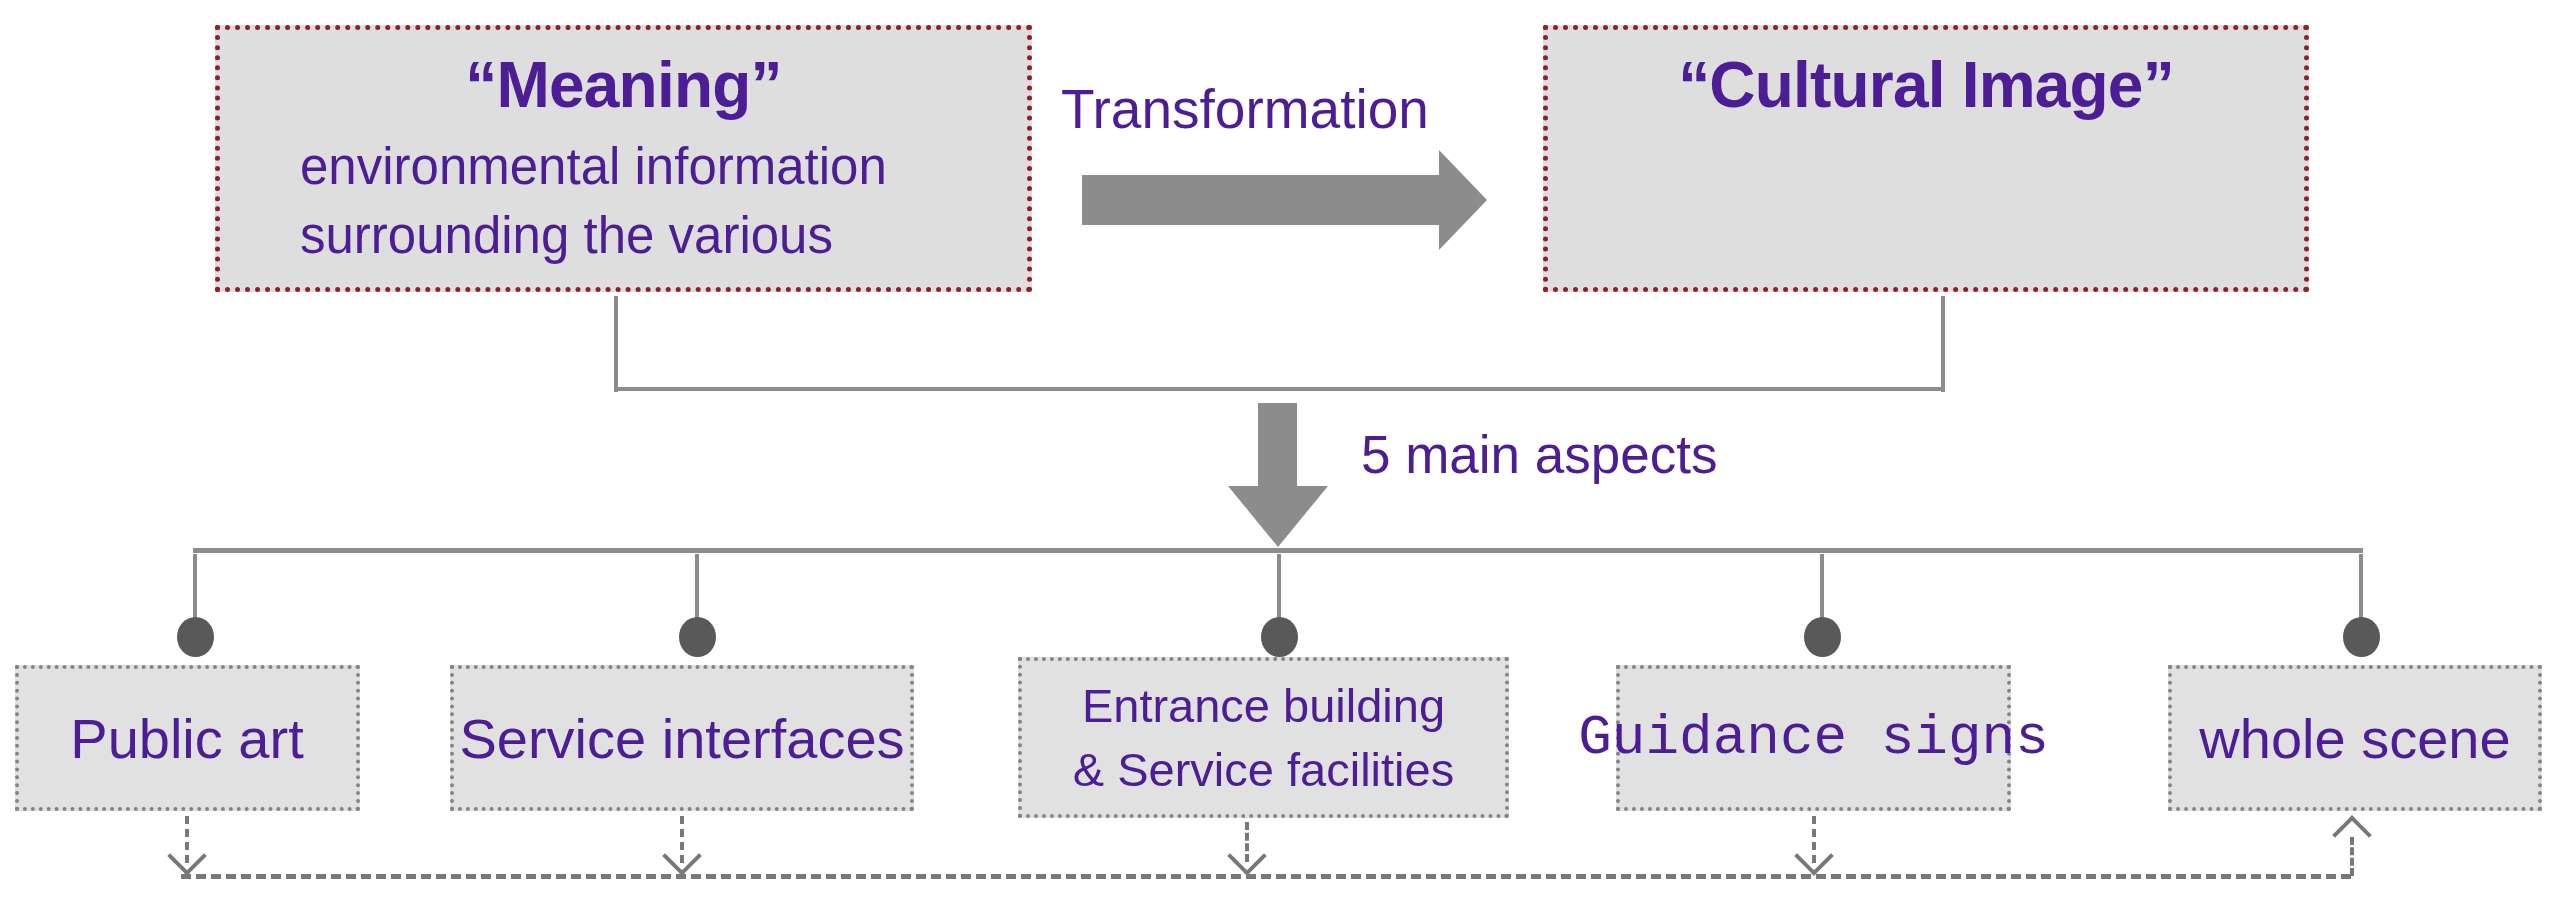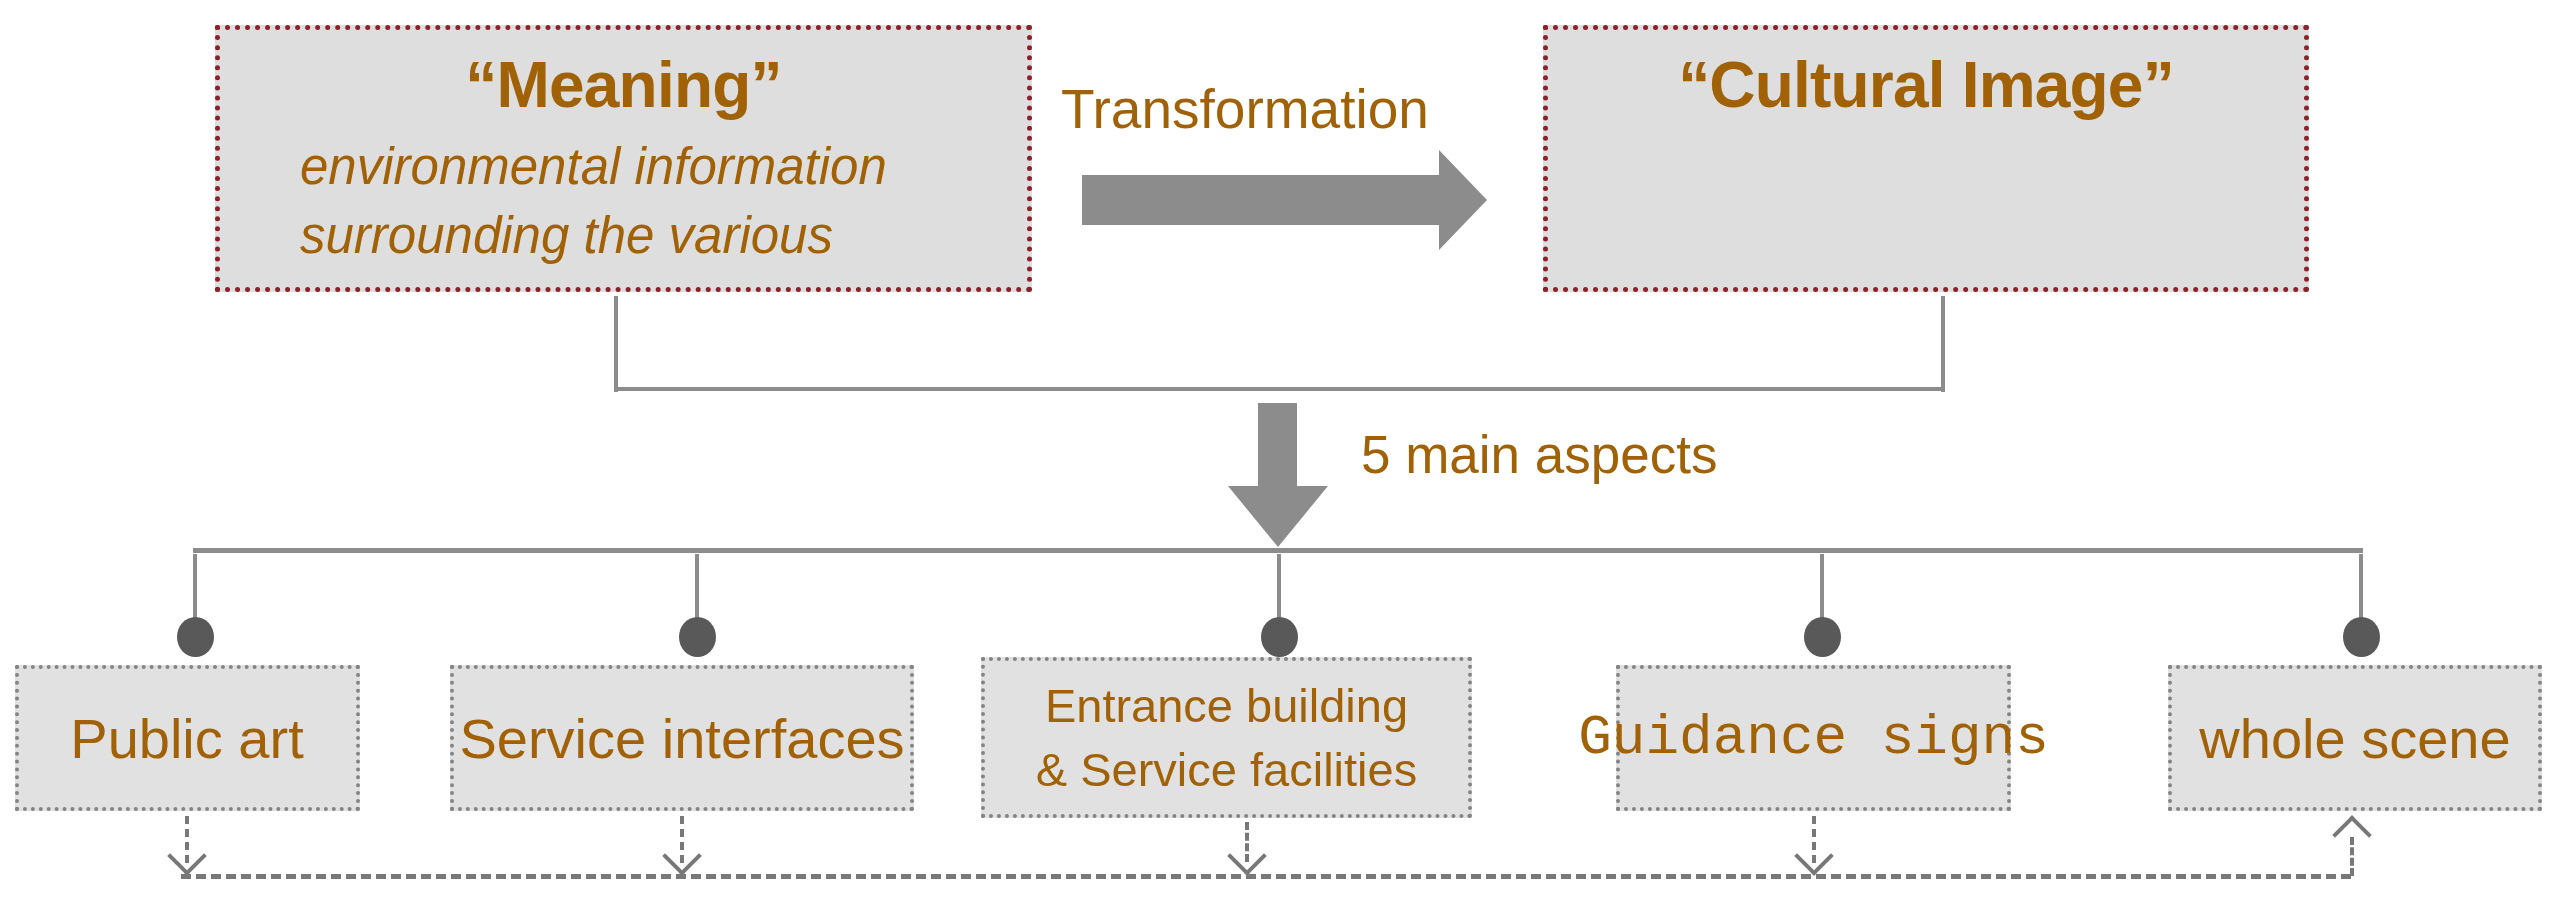--- a/index.html
+++ b/index.html
@@ -1,18 +1,18 @@
 <!DOCTYPE html>
 <html style="font-size:13px"><head>
 <meta charset="utf-8">
 <style>
   html,body{margin:0;padding:0;background:#ffffff;}
   .canvas{
     position:relative;width:2576px;height:917px;background:#ffffff;overflow:hidden;
-    font-family:"Liberation Sans", sans-serif;color:#a16207;
+    font-family:"Liberation Sans", sans-serif;color:#4c1d95;
   }
   
   .topbox{
     position:absolute;background:#dedede;border:5.6px dotted #8e2029;box-sizing:border-box;
   }
   .topbox-title{
     margin-top:19px;text-align:center;font-size:64px;font-weight:bold;line-height:1.15;
     letter-spacing:-0.8px;
   }
   .topbox-body{
@@ -61,21 +61,21 @@
     transform:rotate(45deg);
   }
 </style>
 </head>
 <body>
 
 <div class="canvas">
 
   <div class="topbox" style="left:215px;top:25px;width:817px;height:267px;">
     <div class="topbox-title">“Meaning”</div>
-    <div class="topbox-body" style="padding-left:80px;font-style:italic;">
+    <div class="topbox-body" style="padding-left:80px;">
       <div>environmental information</div>
       <div>surrounding the various</div>
     </div>
   </div>
 
   <div class="trans-label" style="left:1061px;top:77px;width:385px;">Transformation</div>
   <div class="solid-shape" style="left:1082px;top:175px;width:358px;height:50px;"></div>
   <div class="tri-right" style="left:1439px;top:150px;"></div>
 
   <div class="topbox" style="left:1543px;top:25px;width:766px;height:267px;">
@@ -103,21 +103,21 @@
   <div class="dot" style="left:1261px;top:617px;"></div>
   <div class="dot" style="left:1804px;top:617px;"></div>
   <div class="dot" style="left:2343px;top:617px;"></div>
 
   <div class="aspectbox" style="left:14.5px;top:665px;width:345px;height:146px;">
     <div>Public art</div>
   </div>
   <div class="aspectbox" style="left:450px;top:665px;width:464px;height:146px;">
     <div>Service interfaces</div>
   </div>
-  <div class="aspectbox" style="left:981px;top:657px;width:491px;height:161px;font-size:47px;line-height:64px;">
+  <div class="aspectbox" style="left:1018px;top:657px;width:491px;height:161px;font-size:47px;line-height:64px;">
     <div>Entrance building</div>
     <div>&amp; Service facilities</div>
   </div>
   <div class="aspectbox" style="left:1616px;top:665px;width:395px;height:146px;font-family:Liberation Mono, monospace;">
     <div>Guidance signs</div>
   </div>
   <div class="aspectbox" style="left:2168px;top:665px;width:374px;height:146px;">
     <div>whole scene</div>
   </div>
 

